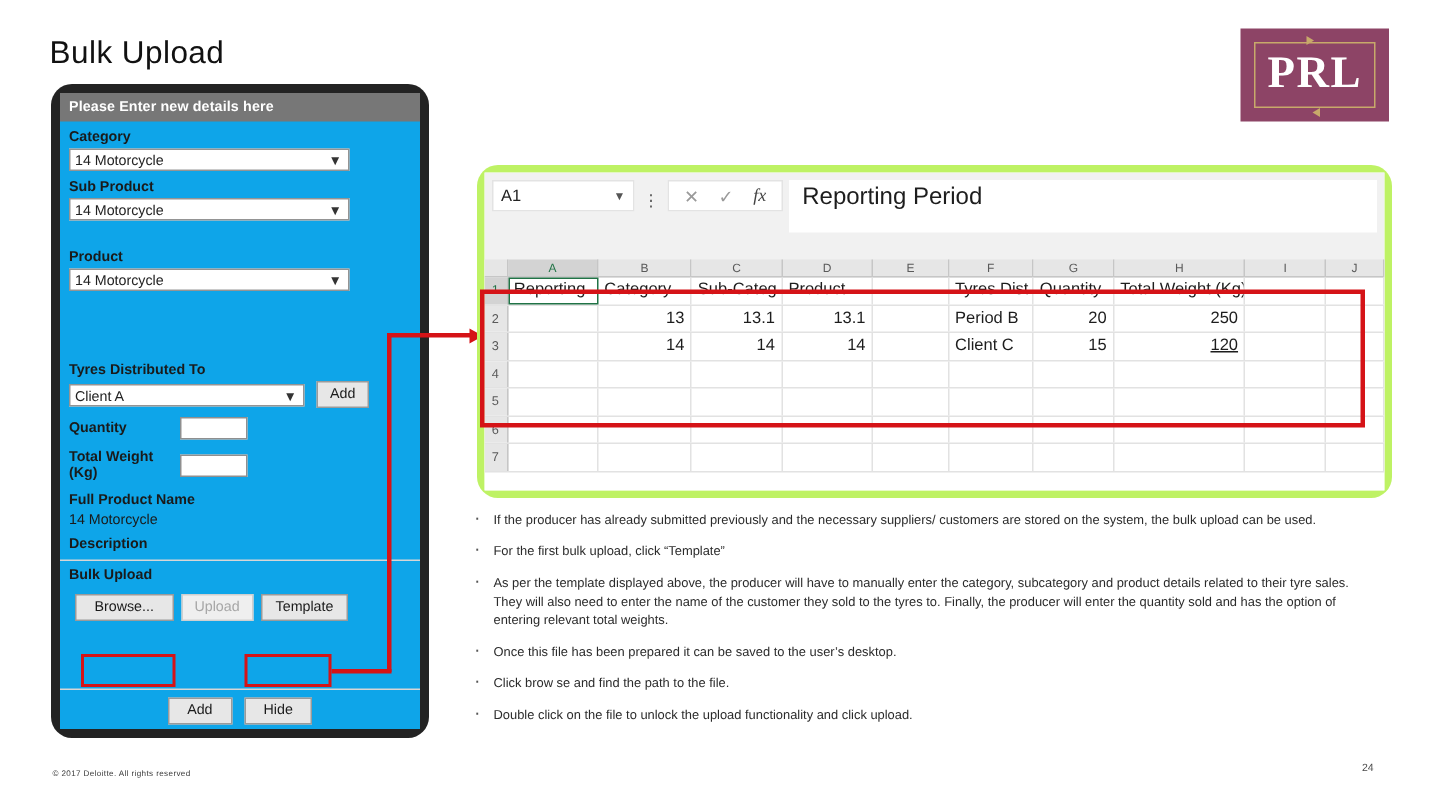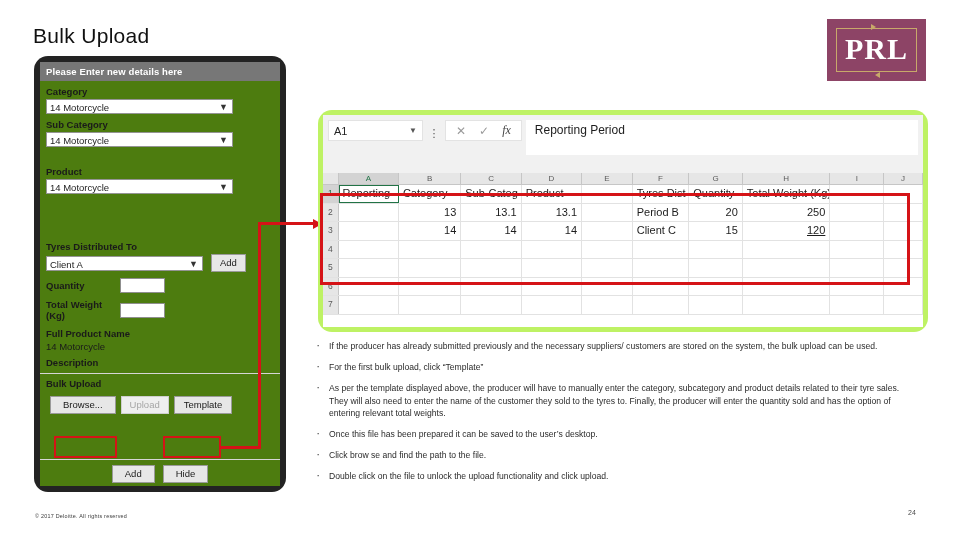--- a/index.html
+++ b/index.html
@@ -34,21 +34,21 @@
     position:absolute;left:0;right:0;top:13px;text-align:center;
     font-family:"Liberation Serif","DejaVu Serif",serif;
     font-size:30px;font-weight:700;color:#ffffff;letter-spacing:1px;
   }
   
   #form-shot{
     position:absolute;left:34px;top:56px;width:252px;height:436px;
     background:#232323;border-radius:14px;padding:6px;box-sizing:border-box;
   }
   #form-inner{
-    width:100%;height:100%;background:#4d7c0f;box-sizing:border-box;
+    width:100%;height:100%;background:#0ea5e9;box-sizing:border-box;
     position:relative;font-size:10px;color:#1a1a1a;overflow:hidden;
   }
   .form-header{
     background:#777777;color:#ffffff;font-weight:bold;font-size:9.5px;
     padding:4px 6px;letter-spacing:.1px;
   }
   .fld-label{font-weight:bold;font-size:9.5px;margin:5px 0 2px 6px;color:#1a1a1a;}
   .sel{
     margin-left:6px;width:187px;height:15px;border:1px solid #949494;background:#fff;
     font-size:9.5px;color:#222;box-sizing:border-box;position:relative;
@@ -99,21 +99,21 @@
   #namebox .nb-chev{font-size:8px;color:#555;}
   .xl-dots{width:22px;height:26px;margin-top:5px;display:flex;align-items:center;justify-content:center;color:#555;font-size:11px;letter-spacing:0;}
   #xl-icons{
     margin-top:5px;height:21px;background:#fff;border:1px solid #e3e3e3;
     display:flex;align-items:center;gap:13px;padding:0 10px;box-sizing:border-box;
     color:#9a9a9a;font-size:12px;
   }
   #xl-icons .fx{font-family:"Liberation Serif","DejaVu Serif",serif;font-style:italic;color:#444;font-size:12px;}
   #formula-content{
     flex:1;margin:5px 5px 0 4px;background:#ffffff;height:35px;
-    font-size:12px;color:#1d1d1d;padding:3px 0 0 9px;box-sizing:border-box;
+    font-size:16px;color:#1d1d1d;padding:3px 0 0 9px;box-sizing:border-box;
   }
   
   #xl-grid{position:absolute;left:0;right:0;top:58px;bottom:0;background:#fff;}
   .colhead-row{display:flex;height:11px;background:#e6e6e6;border-bottom:1px solid #c6c6c6;}
   .corner{width:16px;border-right:1px solid #c6c6c6;box-sizing:border-box;background:#e6e6e6;}
   .ch{
     border-right:1px solid #c6c6c6;box-sizing:border-box;text-align:center;
     font-size:8px;color:#5a5a5a;line-height:11px;background:#e6e6e6;
   }
   .ch.sel-col{background:#d3d3d3;color:#217346;}
@@ -175,21 +175,21 @@
   <div id="form-inner">
 
     <div class="form-header">Please Enter new details here</div>
 
     <div class="fld-label">Category</div>
     <div class="sel">
       <span>14 Motorcycle</span>
       <span class="chev">▼</span>
     </div>
 
-    <div class="fld-label">Sub Category</div>
+    <div class="fld-label">Sub Product</div>
     <div class="sel">
       <span>14 Motorcycle</span>
       <span class="chev">▼</span>
     </div>
 
     <div style="height:14px"></div>
 
     <div class="fld-label">Product</div>
     <div class="sel">
       <span>14 Motorcycle</span>

